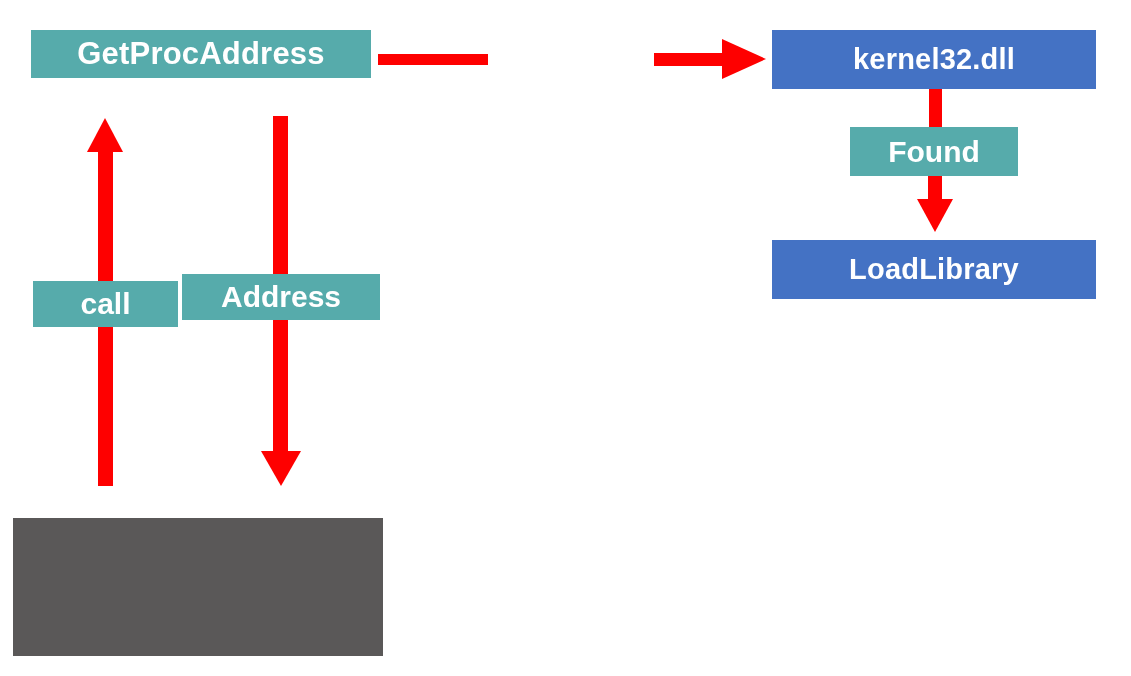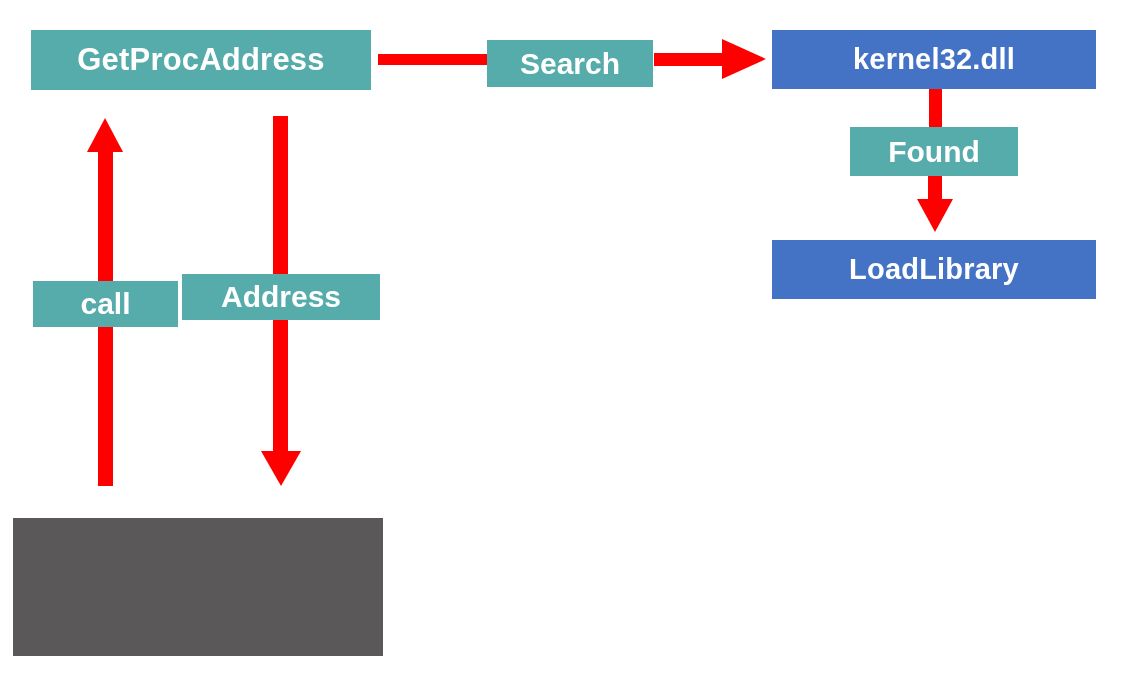--- a/index.html
+++ b/index.html
@@ -27,21 +27,21 @@
     font-weight: bold;
     letter-spacing: 0.2px;
     white-space: nowrap;
     box-sizing: border-box;
   }
   .node-teal   { background: #56abab; }
   .node-blue   { background: #4472c4; }
 
   
   #node-getprocaddress {
-    left: 31px;  top: 30px;  width: 340px;  height: 60px;
+    left: 31px;  top: 30px;  width: 340px;  height: 48px;
     font-size: 31px;
   }
   #node-kernel32 {
     left: 772px; top: 30px;  width: 324px;  height: 59px;
     font-size: 29px;
   }
   #node-loadlibrary {
     left: 772px; top: 240px; width: 324px;  height: 59px;
     font-size: 29px;
   }
@@ -123,23 +123,20 @@
 <body>
 
 <div id="canvas">
 
   <div class="node node-teal" id="node-getprocaddress">
     <span>GetProcAddress</span>
   </div>
 
   <div class="arrow-shaft" id="shaft-gpa-to-search"></div>
 
-  <div class="edge-label" id="label-search">
-    <span>Search</span>
-  </div>
 
   <div class="arrow-shaft" id="shaft-search-to-k32"></div>
   <div class="arrow-head" id="head-search-to-k32"></div>
 
   <div class="node node-blue" id="node-kernel32">
     <span>kernel32.dll</span>
   </div>
 
   <div class="arrow-shaft" id="shaft-k32-to-found"></div>
 

